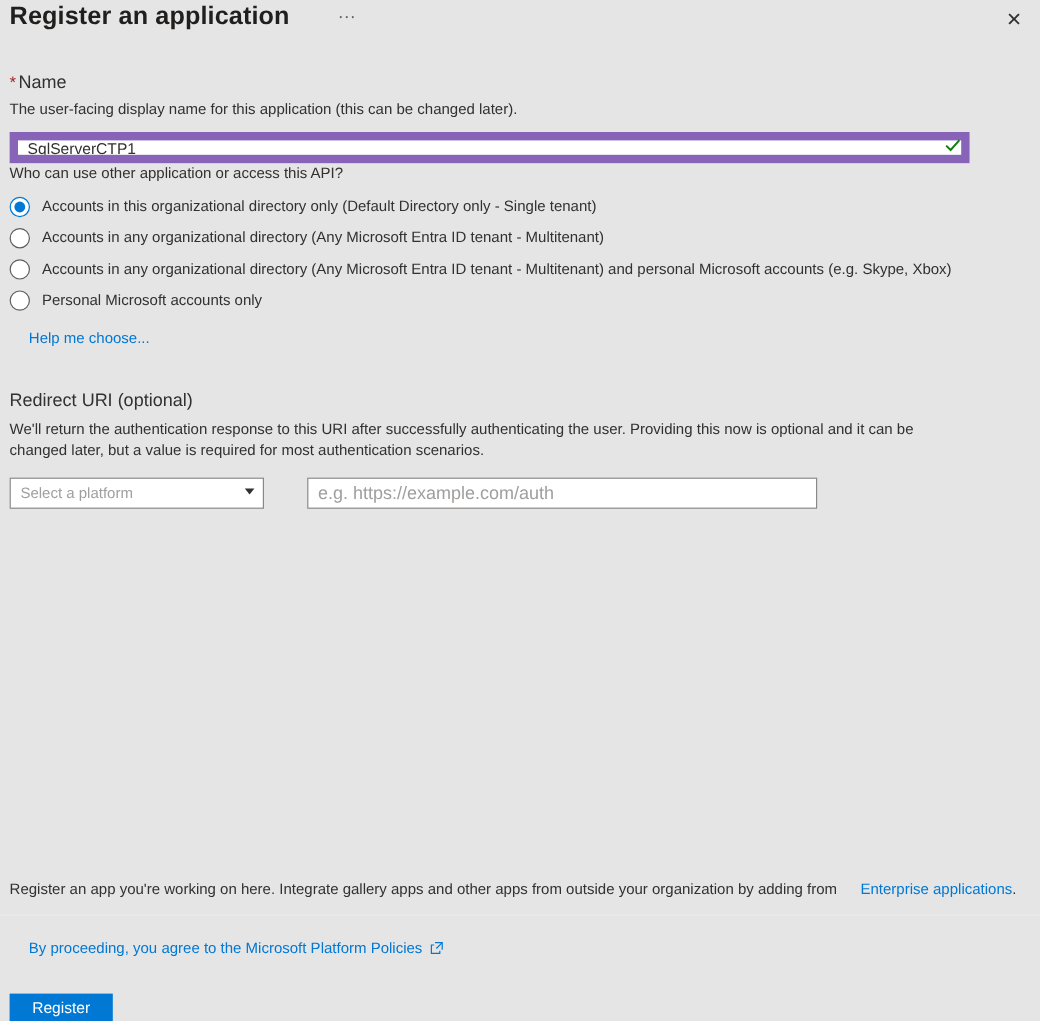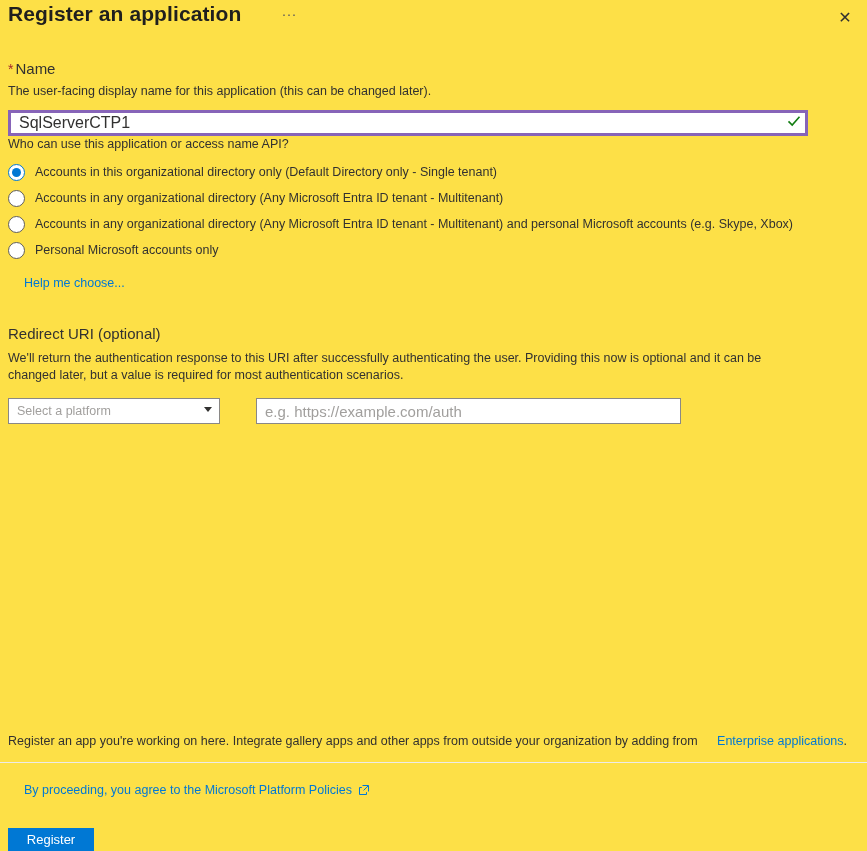--- a/index.html
+++ b/index.html
@@ -10,21 +10,21 @@
     height: 851px;
     background: #ffffff;
     font-family: "Liberation Sans", sans-serif;
     color: #323130;
     overflow: hidden;
   }
   .page {
     position: relative;
     width: 867px;
     height: 851px;
-    background: #fde047;
+    background: #e5e5e5;
   }
 
   
   .header {
     position: absolute;
     top: 0; left: 0; right: 0;
     height: 42px;
   }
   .title {
     position: absolute;
@@ -88,24 +88,24 @@
   }
 
   .text-input-wrap {
     position: relative;
     width: 800px;
     height: 26px;
   }
   .text-input {
     width: 100%;
     height: 26px;
-    border: 3px solid #0f766e;
+    border: 7px solid #0f766e;
     border-color: #8764b8;
     padding: 0 26px 0 8px;
-    font-size: 16px;
+    font-size: 13px;
     font-family: "Liberation Sans", sans-serif;
     color: #323130;
     outline: none;
     background: #fff;
   }
   .valid-check {
     position: absolute;
     right: 7px;
     top: 4px;
     width: 14px;
@@ -289,21 +289,21 @@
     </div>
     <div class="help-text">The user-facing display name for this application (this can be changed later).</div>
 
     <div class="text-input-wrap">
       <input class="text-input" type="text" value="SqlServerCTP1" style="">
       <svg class="valid-check" viewBox="0 0 14 14">
         <path d="M1.5 7.4 L5.2 11 L12.5 2.8" fill="none" stroke="#107c10" stroke-width="1.6"></path>
       </svg>
     </div>
 
-    <div class="help-text">Who can use this application or access name API?</div>
+    <div class="help-text">Who can use other application or access this API?</div>
 
     <div class="radio-group">
       <div class="radio-row">
         <span class="radio checked"></span>
         <span class="radio-label">Accounts in this organizational directory only (Default Directory only - Single tenant)</span>
       </div>
       <div class="radio-row">
         <span class="radio"></span>
         <span class="radio-label">Accounts in any organizational directory (Any Microsoft Entra ID tenant - Multitenant)</span>
       </div>

